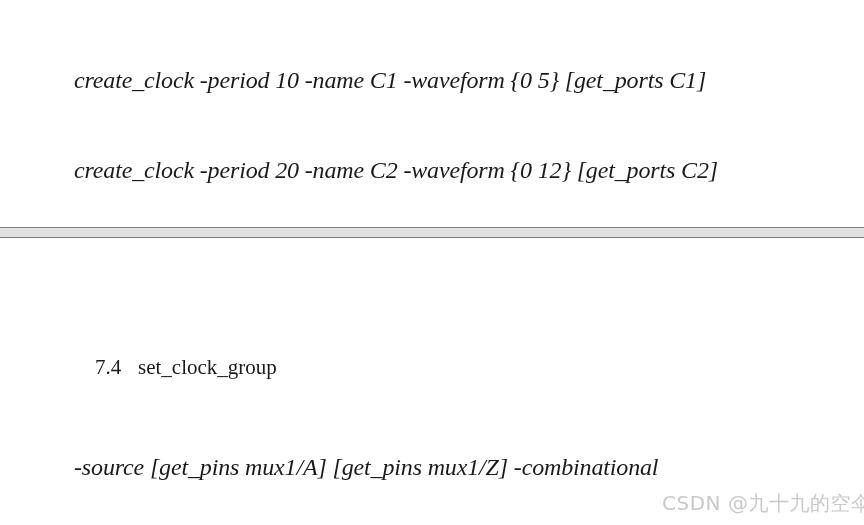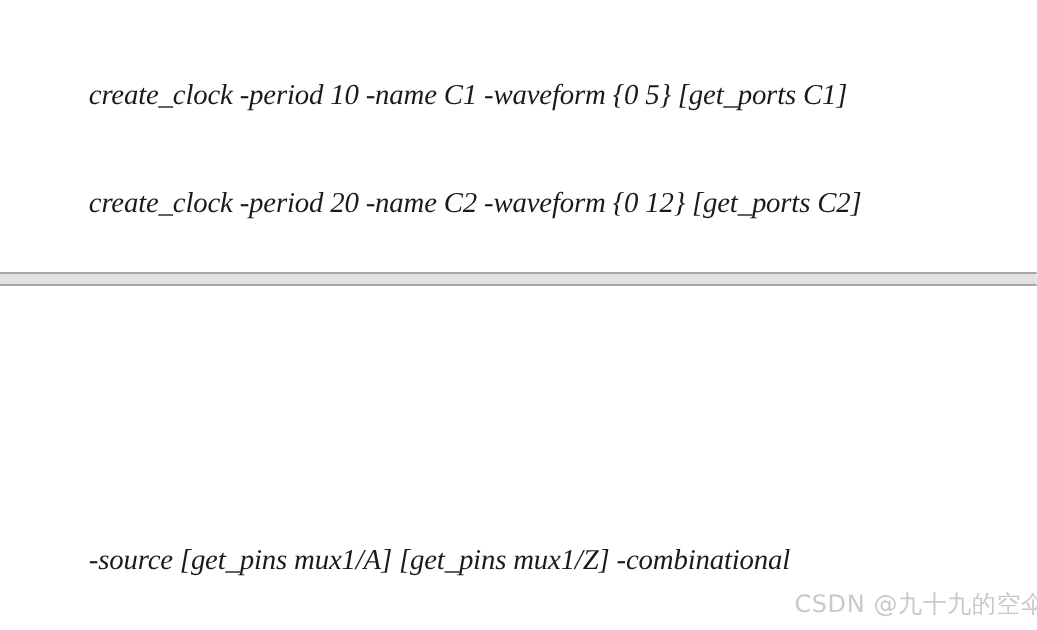--- a/index.html
+++ b/index.html
@@ -100,20 +100,23 @@
 
 <div class="page">
 
   <div class="code-block" id="code-block-top">
     <span class="code-line">create_clock -period 10 -name C1 -waveform {0 5} [get_ports C1]</span>
     <span class="code-line">create_clock -period 20 -name C2 -waveform {0 12} [get_ports C2]</span>
   </div>
 
   <div class="page-divider"></div>
 
+  <div class="section-heading">
+    <span class="heading-number">7.4</span><span class="heading-title">set_clock_group</span>
+  </div>
 
   <div class="code-block" id="code-block-bottom">
     <span class="code-line">-source [get_pins mux1/A] [get_pins mux1/Z] -combinational</span>
     
     
     
   </div>
 
   <div class="watermark">CSDN @九十九的空伞</div>
 

